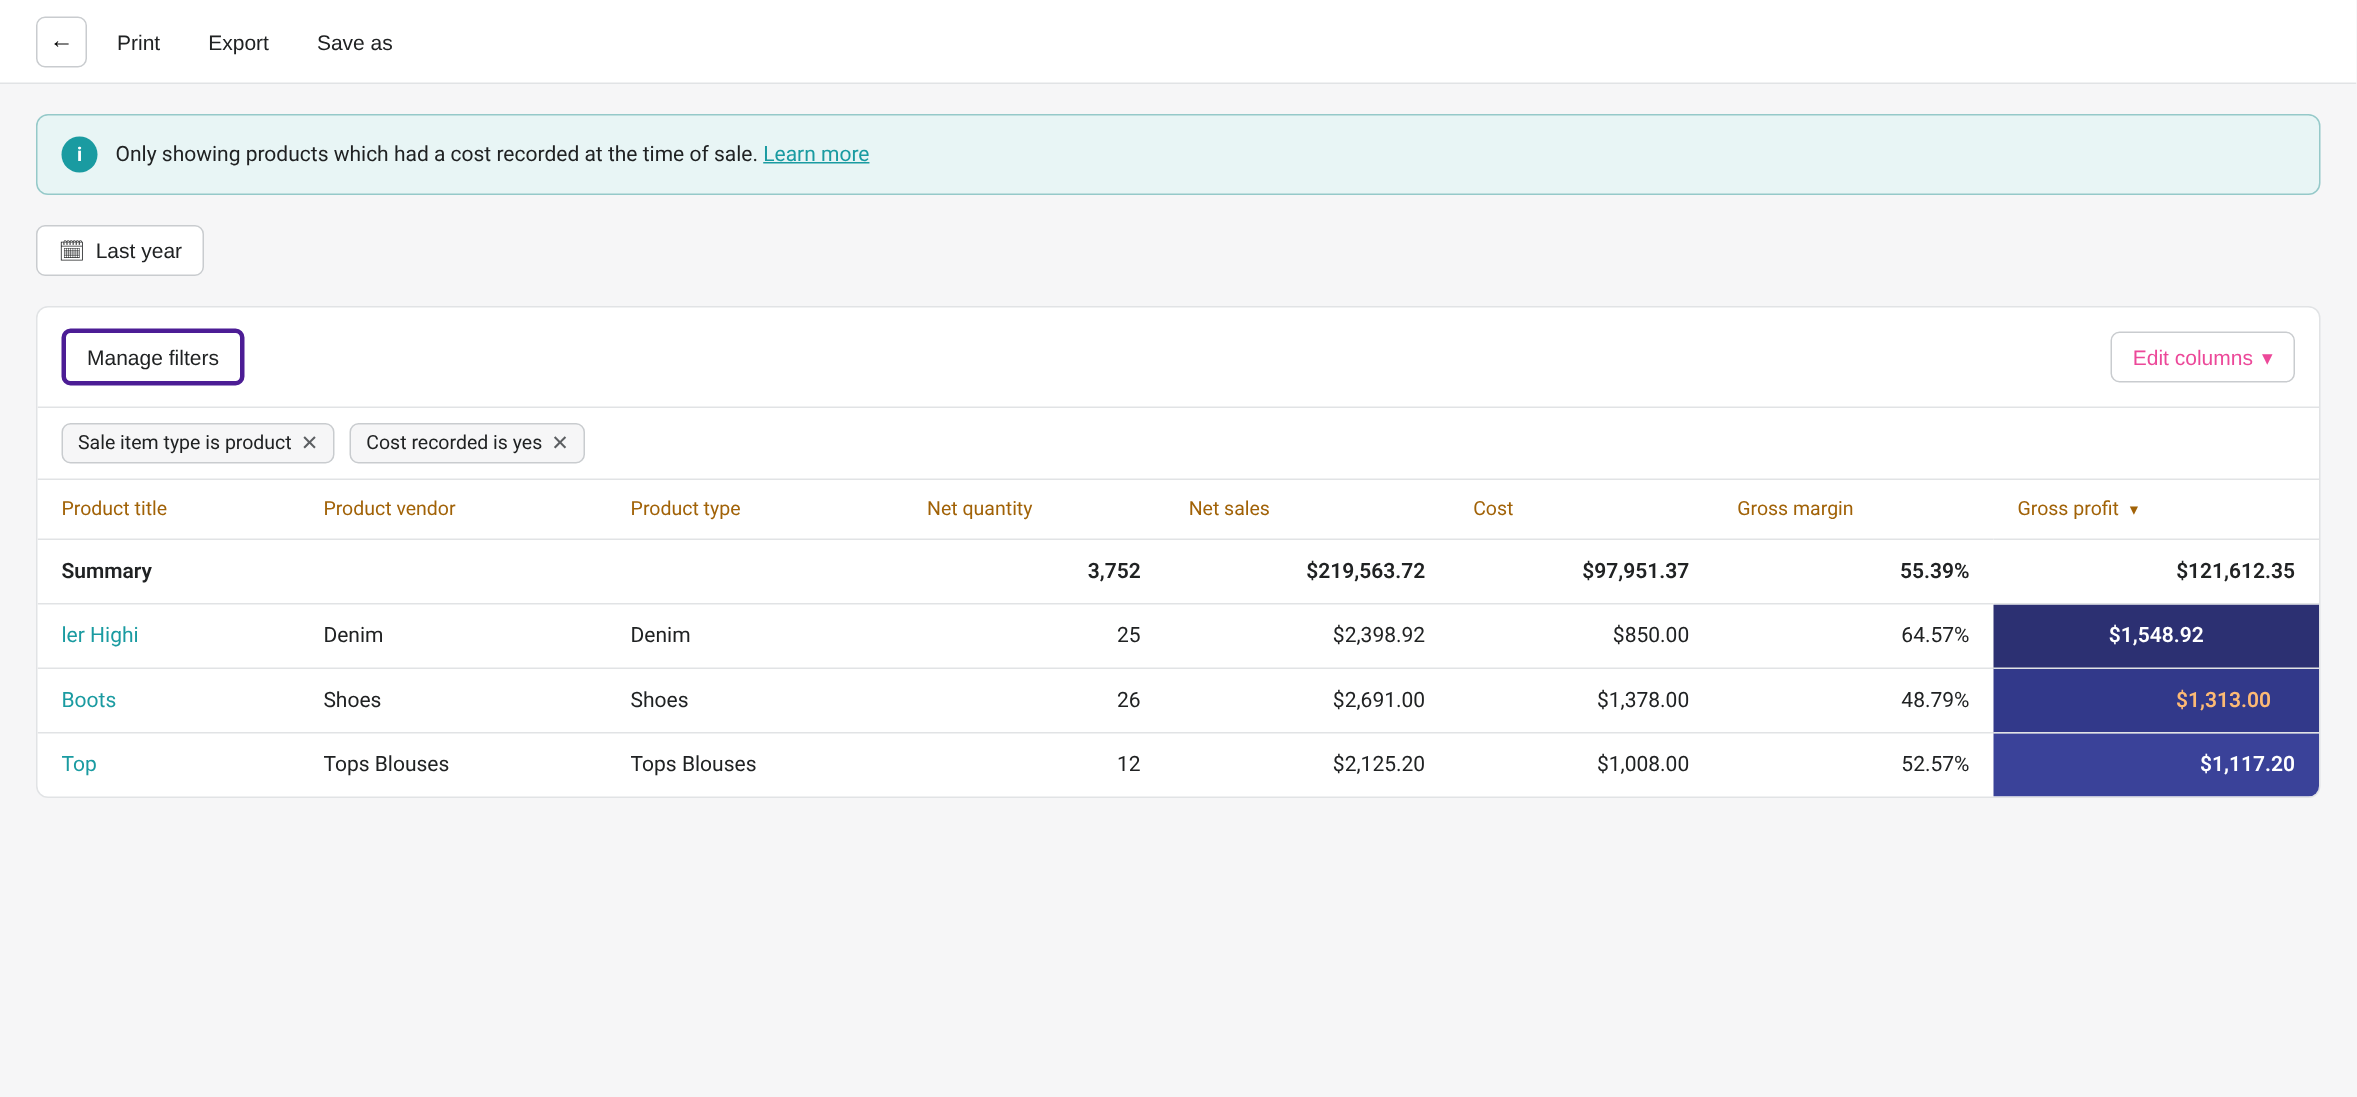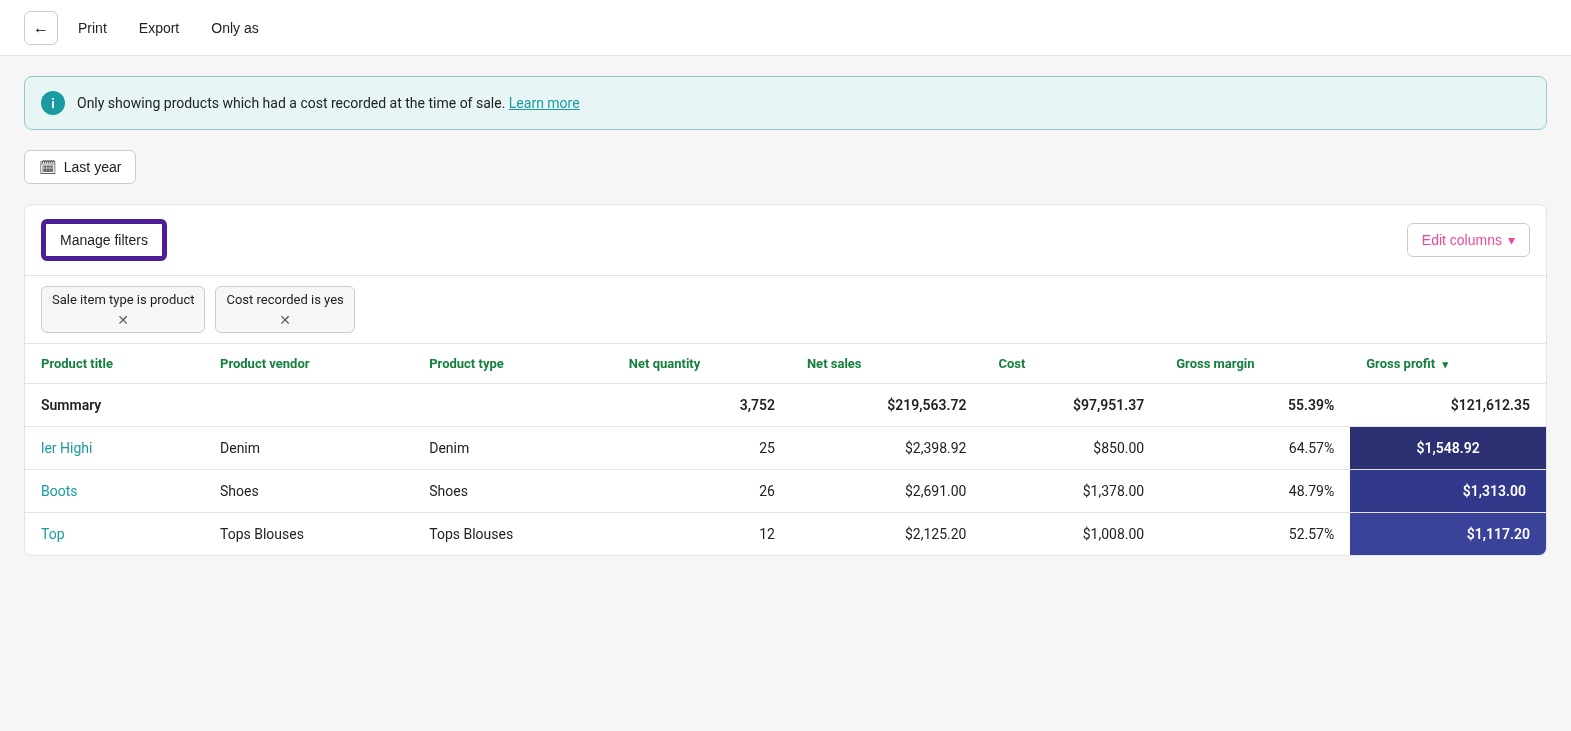--- a/index.html
+++ b/index.html
@@ -111,21 +111,21 @@
     }
 
     .table-toolbar {
       display: flex;
       justify-content: space-between;
       align-items: center;
       padding: 14px 16px;
       border-bottom: 1px solid #e1e3e5;
     }
     .manage-filters-btn {
-      border: 5px solid #4c1d95;
+      border: 3px solid #4c1d95;
       border-radius: 6px;
       background: #fff;
       padding: 8px 14px;
       cursor: pointer;
       font-size: 14px;
       color: #202223;
     }
     .edit-columns-btn {
       border: 1px solid #c9cccf;
       border-radius: 6px;
@@ -149,42 +149,41 @@
     .filter-tag {
       display: inline-flex;
       align-items: center;
       gap: 6px;
       background: #f6f6f7;
       border: 1px solid #c9cccf;
       border-radius: 6px;
       padding: 5px 10px;
       font-size: 13px;
       color: #202223;
-      flex-direction: column;
     }
     .filter-tag-close {
       cursor: pointer;
       color: #5c5f62;
       font-size: 14px;
       line-height: 1;
     }
 
     table {
       width: 100%;
       border-collapse: collapse;
     }
     thead tr {
       border-bottom: 1px solid #e1e3e5;
     }
     thead th {
       padding: 12px 16px;
       text-align: left;
-      font-weight: 700;
+      font-weight: 400;
       font-size: 13px;
-      color: #15803d;
+      color: #a16207;
       white-space: nowrap;
     }
     thead th.right { text-align: left; }
 
     tbody tr {
       border-bottom: 1px solid #e1e3e5;
     }
     tbody tr:last-child { border-bottom: none; }
 
     tbody td {
@@ -207,24 +206,24 @@
 
     .gross-profit-cell {
       background: #2c3072;
       color: #fff;
       font-weight: 600;
       text-align: center;
       padding: 13px 16px;
     }
     .gross-profit-cell-2 {
       background: #32398a;
-      color: #ffffff;
+      color: #fdba74;
       font-weight: 600;
       text-align: right;
-      padding: 13px 20px;
+      padding: 13px 32px;
     }
     .gross-profit-cell-3 {
       background: #3a4299;
       color: #fff;
       font-weight: 600;
       text-align: right;
       padding: 13px 16px;
     }
 
     .sort-icon {
@@ -234,21 +233,21 @@
     }
   </style>
 </head>
 <body>
 
 <div class="header">
   <button class="back-btn">←</button>
   <div class="header-actions">
     <button class="header-action-btn">Print</button>
     <button class="header-action-btn">Export</button>
-    <button class="header-action-btn">Only as</button>
+    <button class="header-action-btn">Save as</button>
   </div>
 </div>
 
 <div class="main-content">
 
   <div class="info-banner">
     <div class="info-icon">i</div>
     <div class="info-text">
       <span>Only showing products which had a cost recorded at the time of sale.</span>
       <a class="info-link">Learn more</a>

